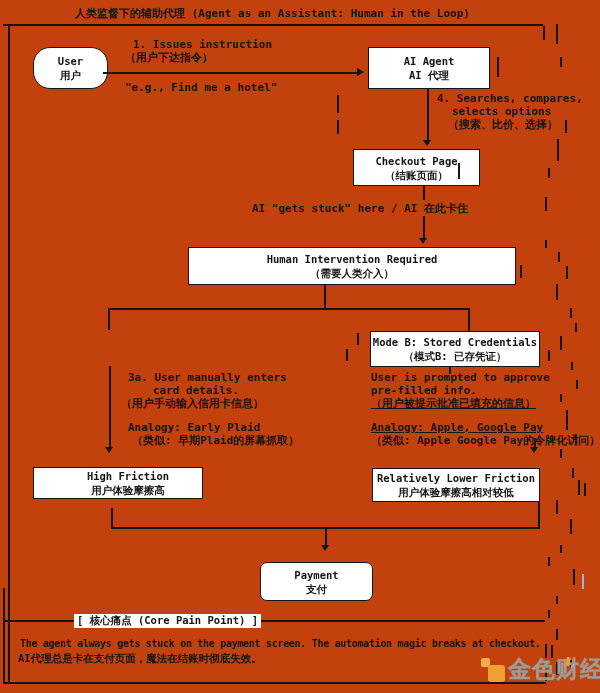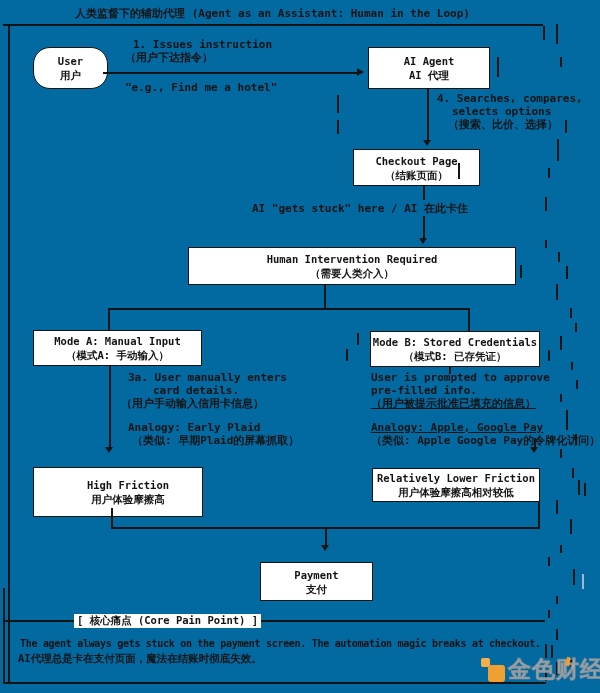--- a/index.html
+++ b/index.html
@@ -1,17 +1,17 @@
 <!DOCTYPE html>
 <html><head>
 <meta charset="utf-8">
 <style>
   html,body{margin:0;padding:0;background:#ffffff;}
   #canvas{
-    position:relative;width:600px;height:693px;background:#0369a1;
+    position:relative;width:600px;height:693px;background:#c2410c;
     font-family:"DejaVu Sans Mono","Liberation Mono",monospace;
     color:#141414;overflow:hidden;
   }
   .ttl{
     position:absolute;left:0;top:6px;width:545px;text-align:center;
     font-size:11px;font-weight:bold;white-space:pre;
   }
   .box{
     position:absolute;border:1.5px solid #141414;background:#ffffff;
     display:flex;flex-direction:column;align-items:center;justify-content:center;
@@ -96,32 +96,28 @@
   <div class="box" style="left:188px;top:247px;width:328px;height:38px;">
     <span>Human Intervention Required</span>
     <span>（需要人类介入）</span>
   </div>
 
   <div class="vline" style="left:324px;top:285px;height:24px;"></div>
   <div class="hline" style="left:108px;top:308px;width:362px;"></div>
   <div class="vline" style="left:108px;top:308px;height:22px;"></div>
   <div class="vline" style="left:468px;top:308px;height:23px;"></div>
 
-  <div class="box" style="left:33px;top:330px;width:169px;height:36px;">
-    <span>Mode A: Manual Input</span>
-    <span>（模式A: 手动输入）</span>
-  </div>
   <div class="vline" style="left:109px;top:366px;height:82px;"></div>
   <div class="arrow-down" style="left:105px;top:447px;"></div>
   <div class="lbl" style="left:128px;top:371px;">3a. User manually enters</div>
   <div class="lbl" style="left:153px;top:384px;">card details.</div>
   <div class="lbl" style="left:121px;top:397px;">（用户手动输入信用卡信息）</div>
   <div class="lbl" style="left:128px;top:421px;">Analogy: Early Plaid</div>
   <div class="lbl" style="left:121px;top:434px;margin-left:11px;">（类似: 早期Plaid的屏幕抓取）</div>
-  <div class="box" style="left:33px;top:467px;width:170px;height:50px;padding-left:20px;">
+  <div class="box" style="left:33px;top:467px;width:170px;height:32px;padding-left:20px;">
     <span>High Friction</span>
     <span>用户体验摩擦高</span>
   </div>
 
   <div class="box" style="left:370px;top:331px;width:170px;height:36px;">
     <span>Mode B: Stored Credentials</span>
     <span>（模式B: 已存凭证）</span>
   </div>
   <div class="vline" style="left:449px;top:367px;height:7px;"></div>
   <div class="lbl" style="left:371px;top:371px;">User is prompted to approve</div>
@@ -134,21 +130,21 @@
   <div class="box" style="left:372px;top:468px;width:168px;height:34px;text-align:right;">
     <span>Relatively Lower Friction</span>
     <span>用户体验摩擦高相对较低</span>
   </div>
 
   <div class="vline" style="left:111px;top:508px;height:20px;"></div>
   <div class="vline" style="left:538px;top:502px;height:26px;"></div>
   <div class="hline" style="left:111px;top:527px;width:429px;"></div>
   <div class="vline" style="left:325px;top:528px;height:17px;"></div>
   <div class="arrow-down" style="left:321px;top:545px;"></div>
-  <div class="box" style="left:260px;top:562px;width:113px;height:39px;">
+  <div class="box" style="left:260px;top:562px;width:113px;height:39px;border-radius:7px;">
     <span>Payment</span>
     <span>支付</span>
   </div>
 
   <div class="hline" style="left:3px;top:620px;width:542px;"></div>
   <div class="divider-label">[ 核心痛点 (Core Pain Point) ]</div>
   <div class="bottom-en">The agent always gets stuck on the payment screen. The automation magic breaks at checkout.</div>
   <div class="bottom-zh">AI代理总是卡在支付页面，魔法在结账时彻底失效。</div>
 
   <div id="artifacts">

